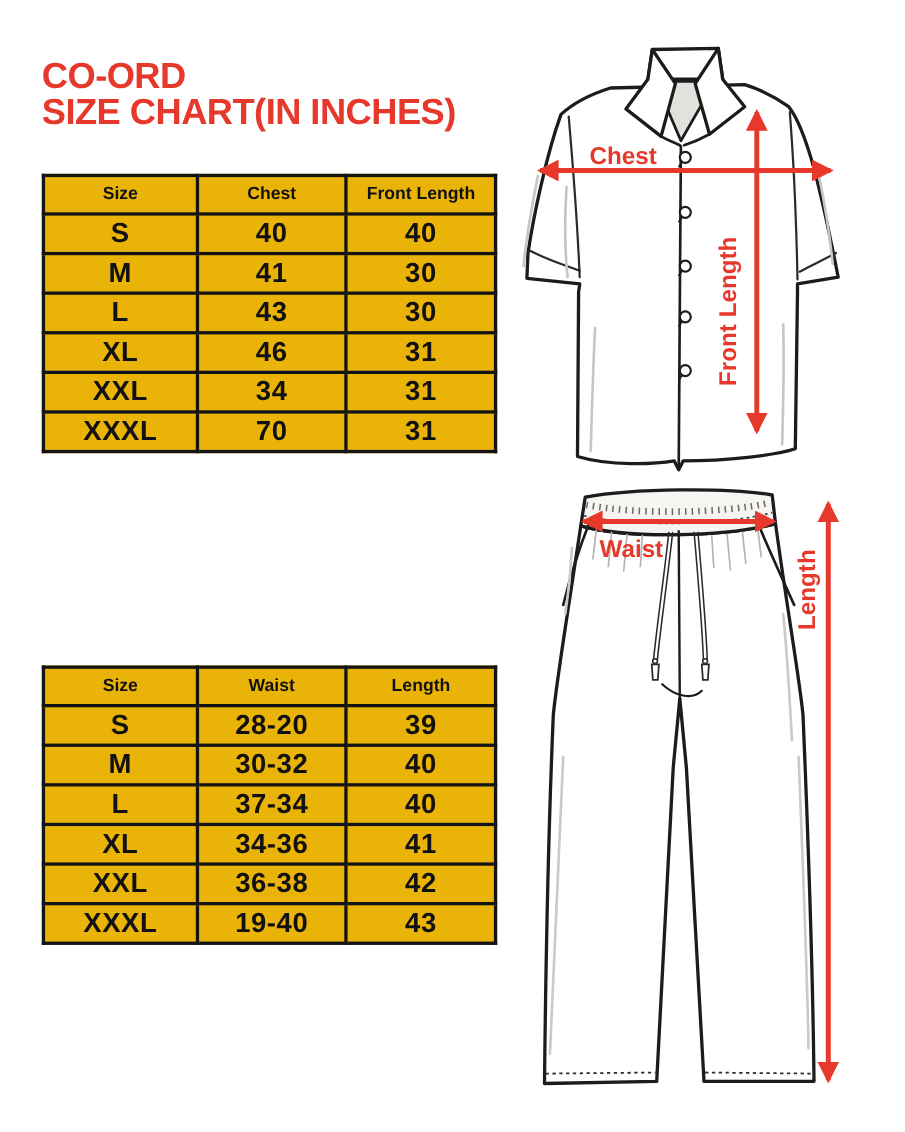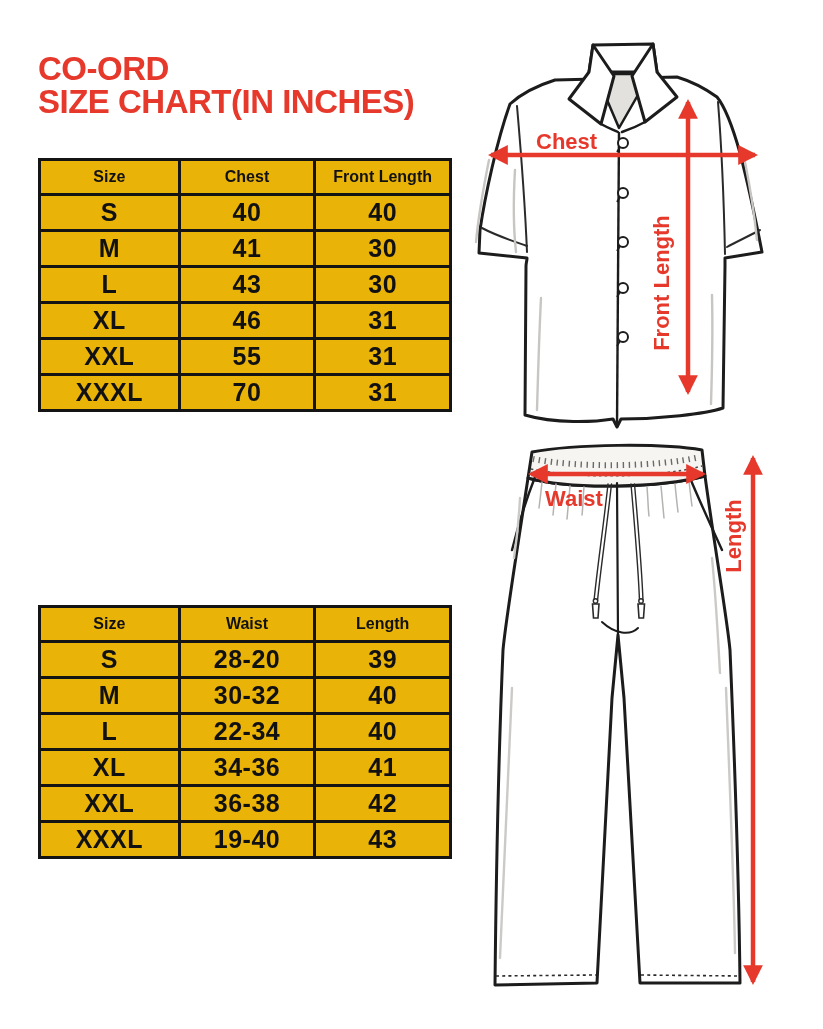--- a/index.html
+++ b/index.html
@@ -61,21 +61,21 @@
       <td>43</td>
       <td>30</td>
     </tr>
     <tr>
       <td>XL</td>
       <td>46</td>
       <td>31</td>
     </tr>
     <tr>
       <td>XXL</td>
-      <td>55</td>
+      <td>34</td>
       <td>31</td>
     </tr>
     <tr>
       <td>XXXL</td>
       <td>70</td>
       <td>31</td>
     </tr>
   </tbody>
     </table>
 
@@ -91,21 +91,21 @@
       <td>28-20</td>
       <td>39</td>
     </tr>
     <tr>
       <td>M</td>
       <td>30-32</td>
       <td>40</td>
     </tr>
     <tr>
       <td>L</td>
-      <td>22-34</td>
+      <td>37-34</td>
       <td>40</td>
     </tr>
     <tr>
       <td>XL</td>
       <td>34-36</td>
       <td>41</td>
     </tr>
     <tr>
       <td>XXL</td>
       <td>36-38</td>

